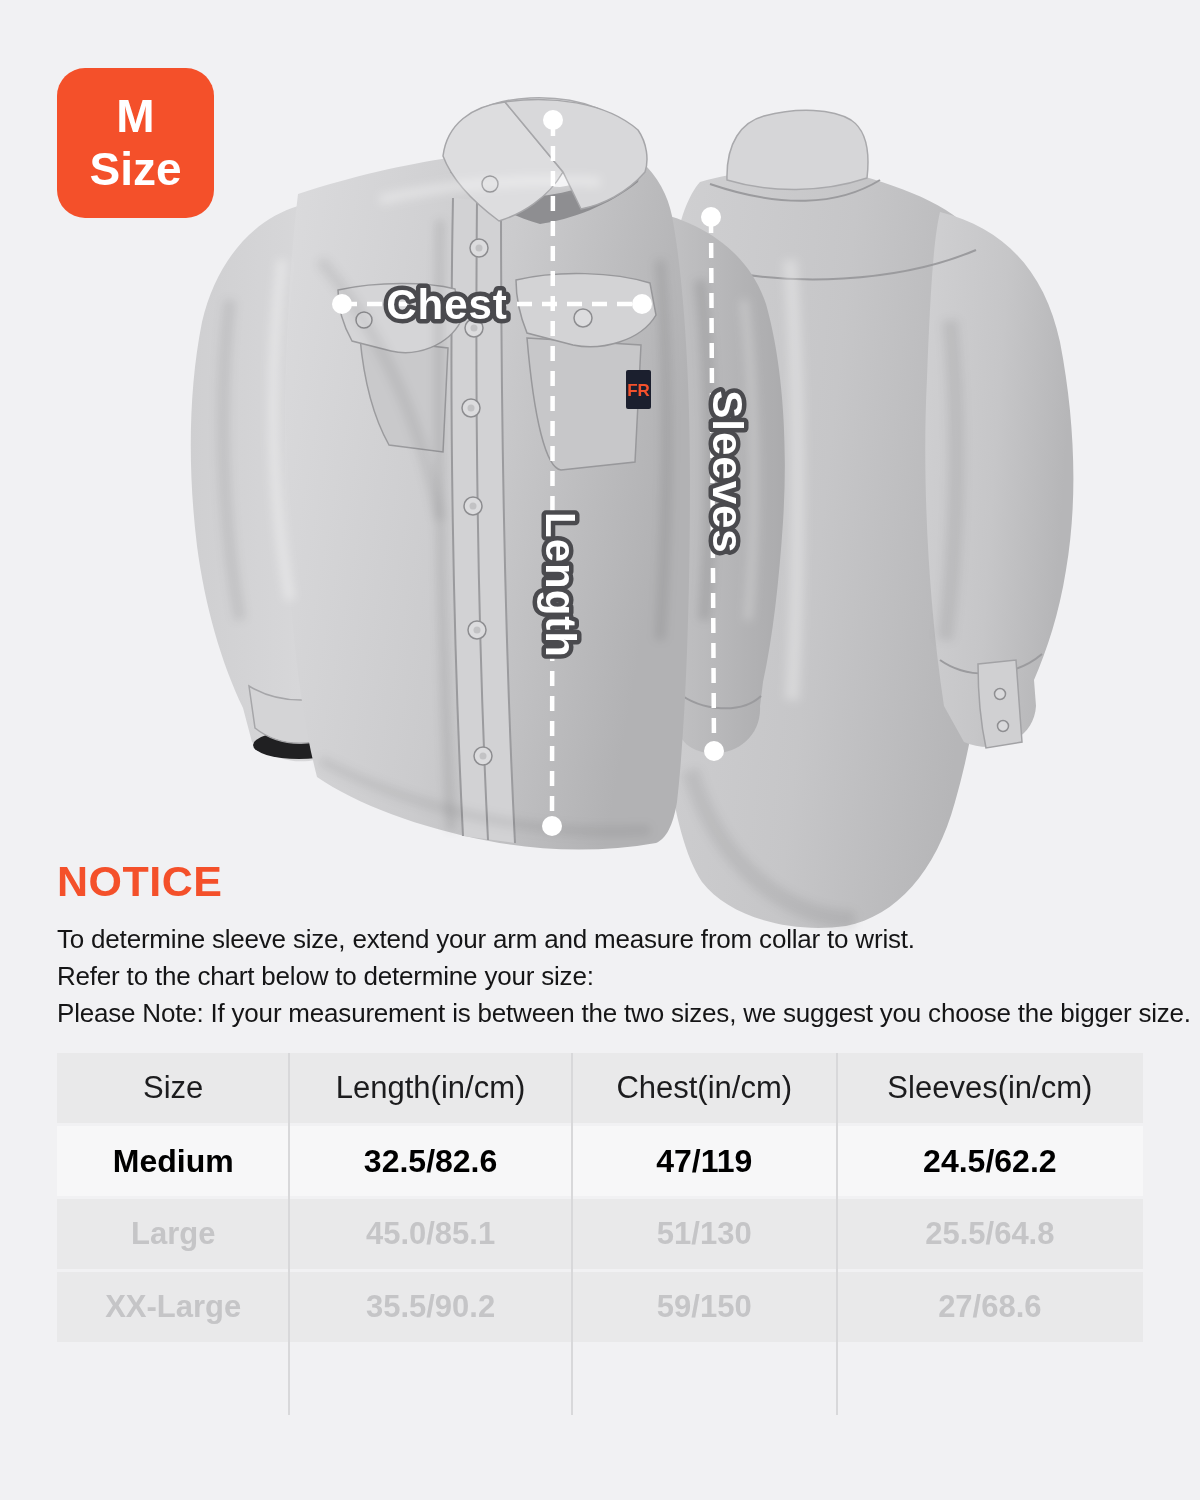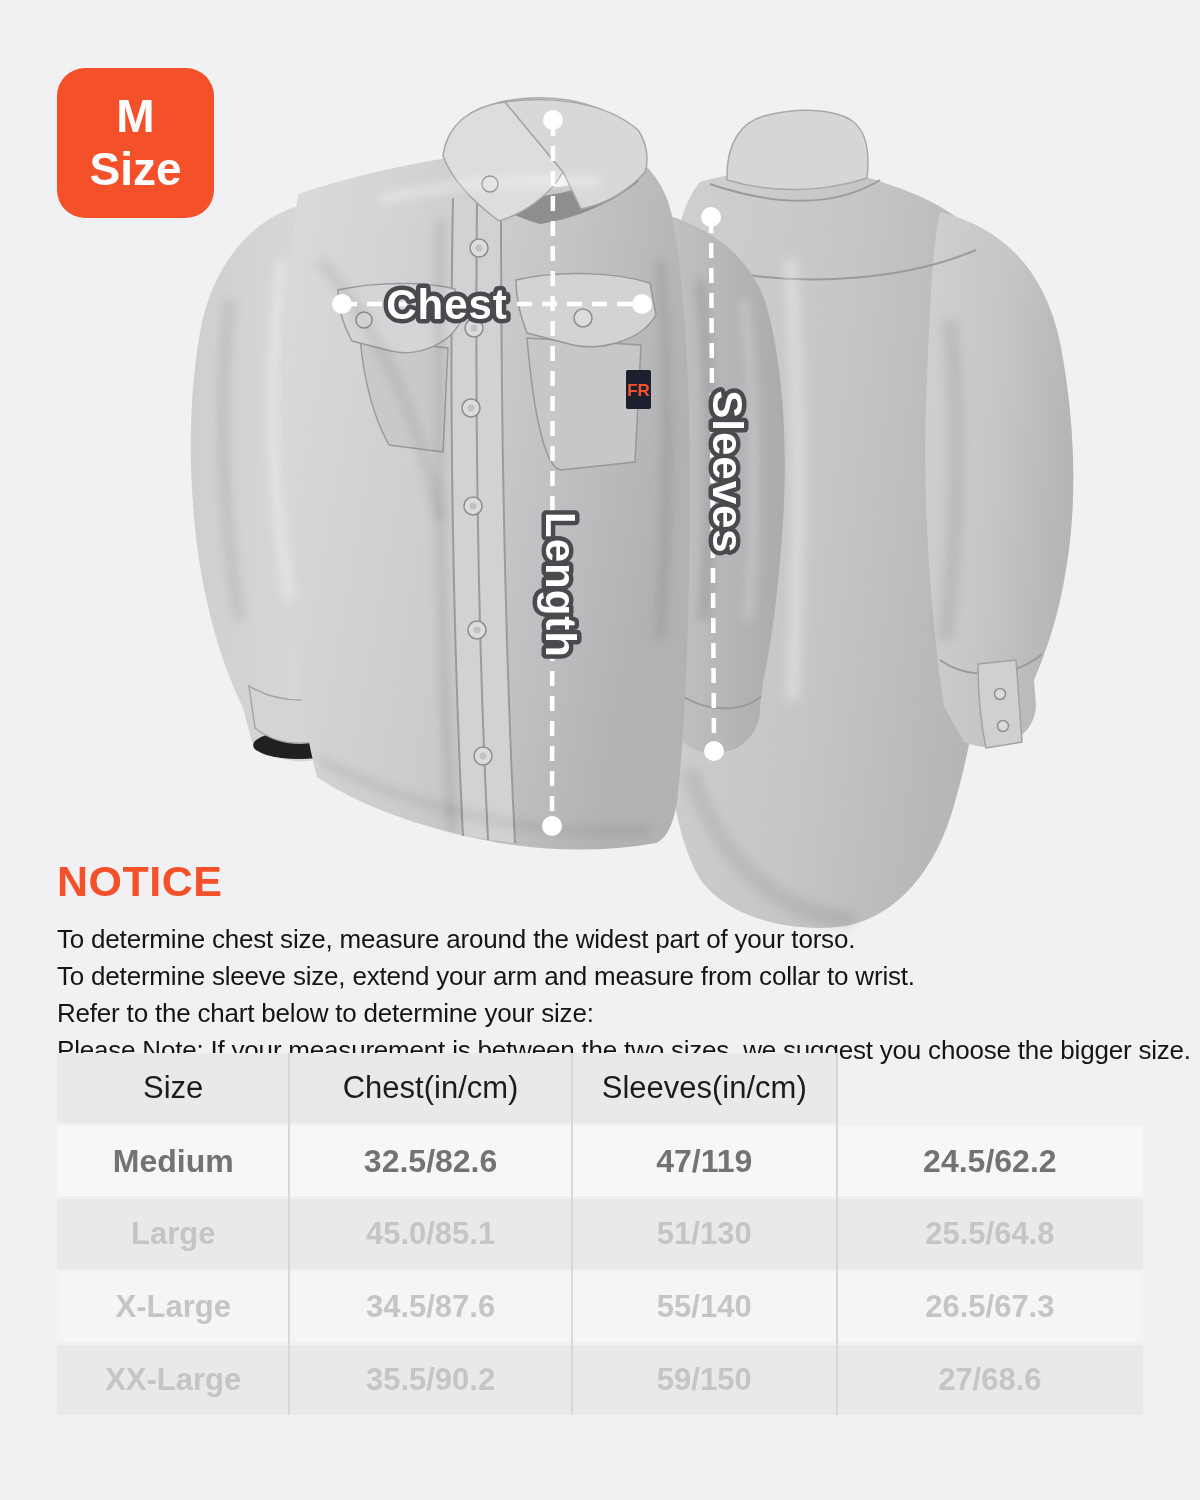--- a/index.html
+++ b/index.html
@@ -26,21 +26,21 @@
   .notice p{margin:0;font-size:26px;line-height:37px;color:#151516;white-space:nowrap;letter-spacing:-0.2px;}
 
   
   .size-table{position:absolute;left:57px;top:1053px;width:1086px;}
   .trow{display:grid;grid-template-columns:21.4% 26% 24.4% 28.2%;height:70px;margin-bottom:3px;}
   .tcell{display:flex;align-items:center;justify-content:center;font-size:31px;color:#1C1C1E;font-weight:bold;}
   .thead .tcell{background:#E9E9EA;font-weight:normal;}
   .r-dark .tcell{background:#E9E9EA;}
   .r-light .tcell{background:#F7F7F8;}
   .r-xlight .tcell{background:#F5F5F6;}
-  .r-medium .tcell{color:#737373;font-weight:bold;font-size:32px;}
+  .r-medium .tcell{color:#000000;font-weight:bold;font-size:32px;}
   .r-gray .tcell{color:#C5C5C7;}
   .tdiv{position:absolute;top:0;width:2px;height:362px;background:#D8D8DA;}
   .tdiv.d1{left:calc(21.4% - 1px);}
   .tdiv.d2{left:calc(47.4% - 1px);}
   .tdiv.d3{left:calc(71.8% - 1px);}
 </style>
 </head>
 <body>
 
 <div class="page">
@@ -193,53 +193,47 @@
       <circle class="dot" cx="714" cy="751" r="10"></circle>
 
       <text class="mlabel" x="447" y="319" text-anchor="middle">Chest</text>
       <text class="mlabel" x="546" y="585" text-anchor="middle" transform="rotate(90 546 585)">Length</text>
       <text class="mlabel" x="713" y="472" text-anchor="middle" transform="rotate(90 713 472)">Sleeves</text>
     </g>
   </svg>
 
   <div class="notice">
     <h2>NOTICE</h2>
-    <p>To determine chest size, measure around the widest part of your torso.</p>
     <p>To determine sleeve size, extend your arm and measure from collar to wrist.</p>
     <p>Refer to the chart below to determine your size:</p>
     <p>Please Note: If your measurement is between the two sizes, we suggest you choose the bigger size.</p>
   </div>
 
   <div class="size-table">
     <div class="trow thead">
       <div class="tcell">Size</div>
+      <div class="tcell">Length(in/cm)</div>
       <div class="tcell">Chest(in/cm)</div>
       <div class="tcell">Sleeves(in/cm)</div>
     </div>
 
     <div class="trow r-light r-medium">
       <div class="tcell">Medium</div>
       <div class="tcell">32.5/82.6</div>
       <div class="tcell">47/119</div>
       <div class="tcell">24.5/62.2</div>
     </div>
 
     <div class="trow r-dark r-gray">
       <div class="tcell">Large</div>
       <div class="tcell">45.0/85.1</div>
       <div class="tcell">51/130</div>
       <div class="tcell">25.5/64.8</div>
     </div>
 
-    <div class="trow r-xlight r-gray">
-      <div class="tcell">X-Large</div>
-      <div class="tcell">34.5/87.6</div>
-      <div class="tcell">55/140</div>
-      <div class="tcell">26.5/67.3</div>
-    </div>
 
     <div class="trow r-dark r-gray">
       <div class="tcell">XX-Large</div>
       <div class="tcell">35.5/90.2</div>
       <div class="tcell">59/150</div>
       <div class="tcell">27/68.6</div>
     </div>
 
     <div class="tdiv d1"></div>
     <div class="tdiv d2"></div>

